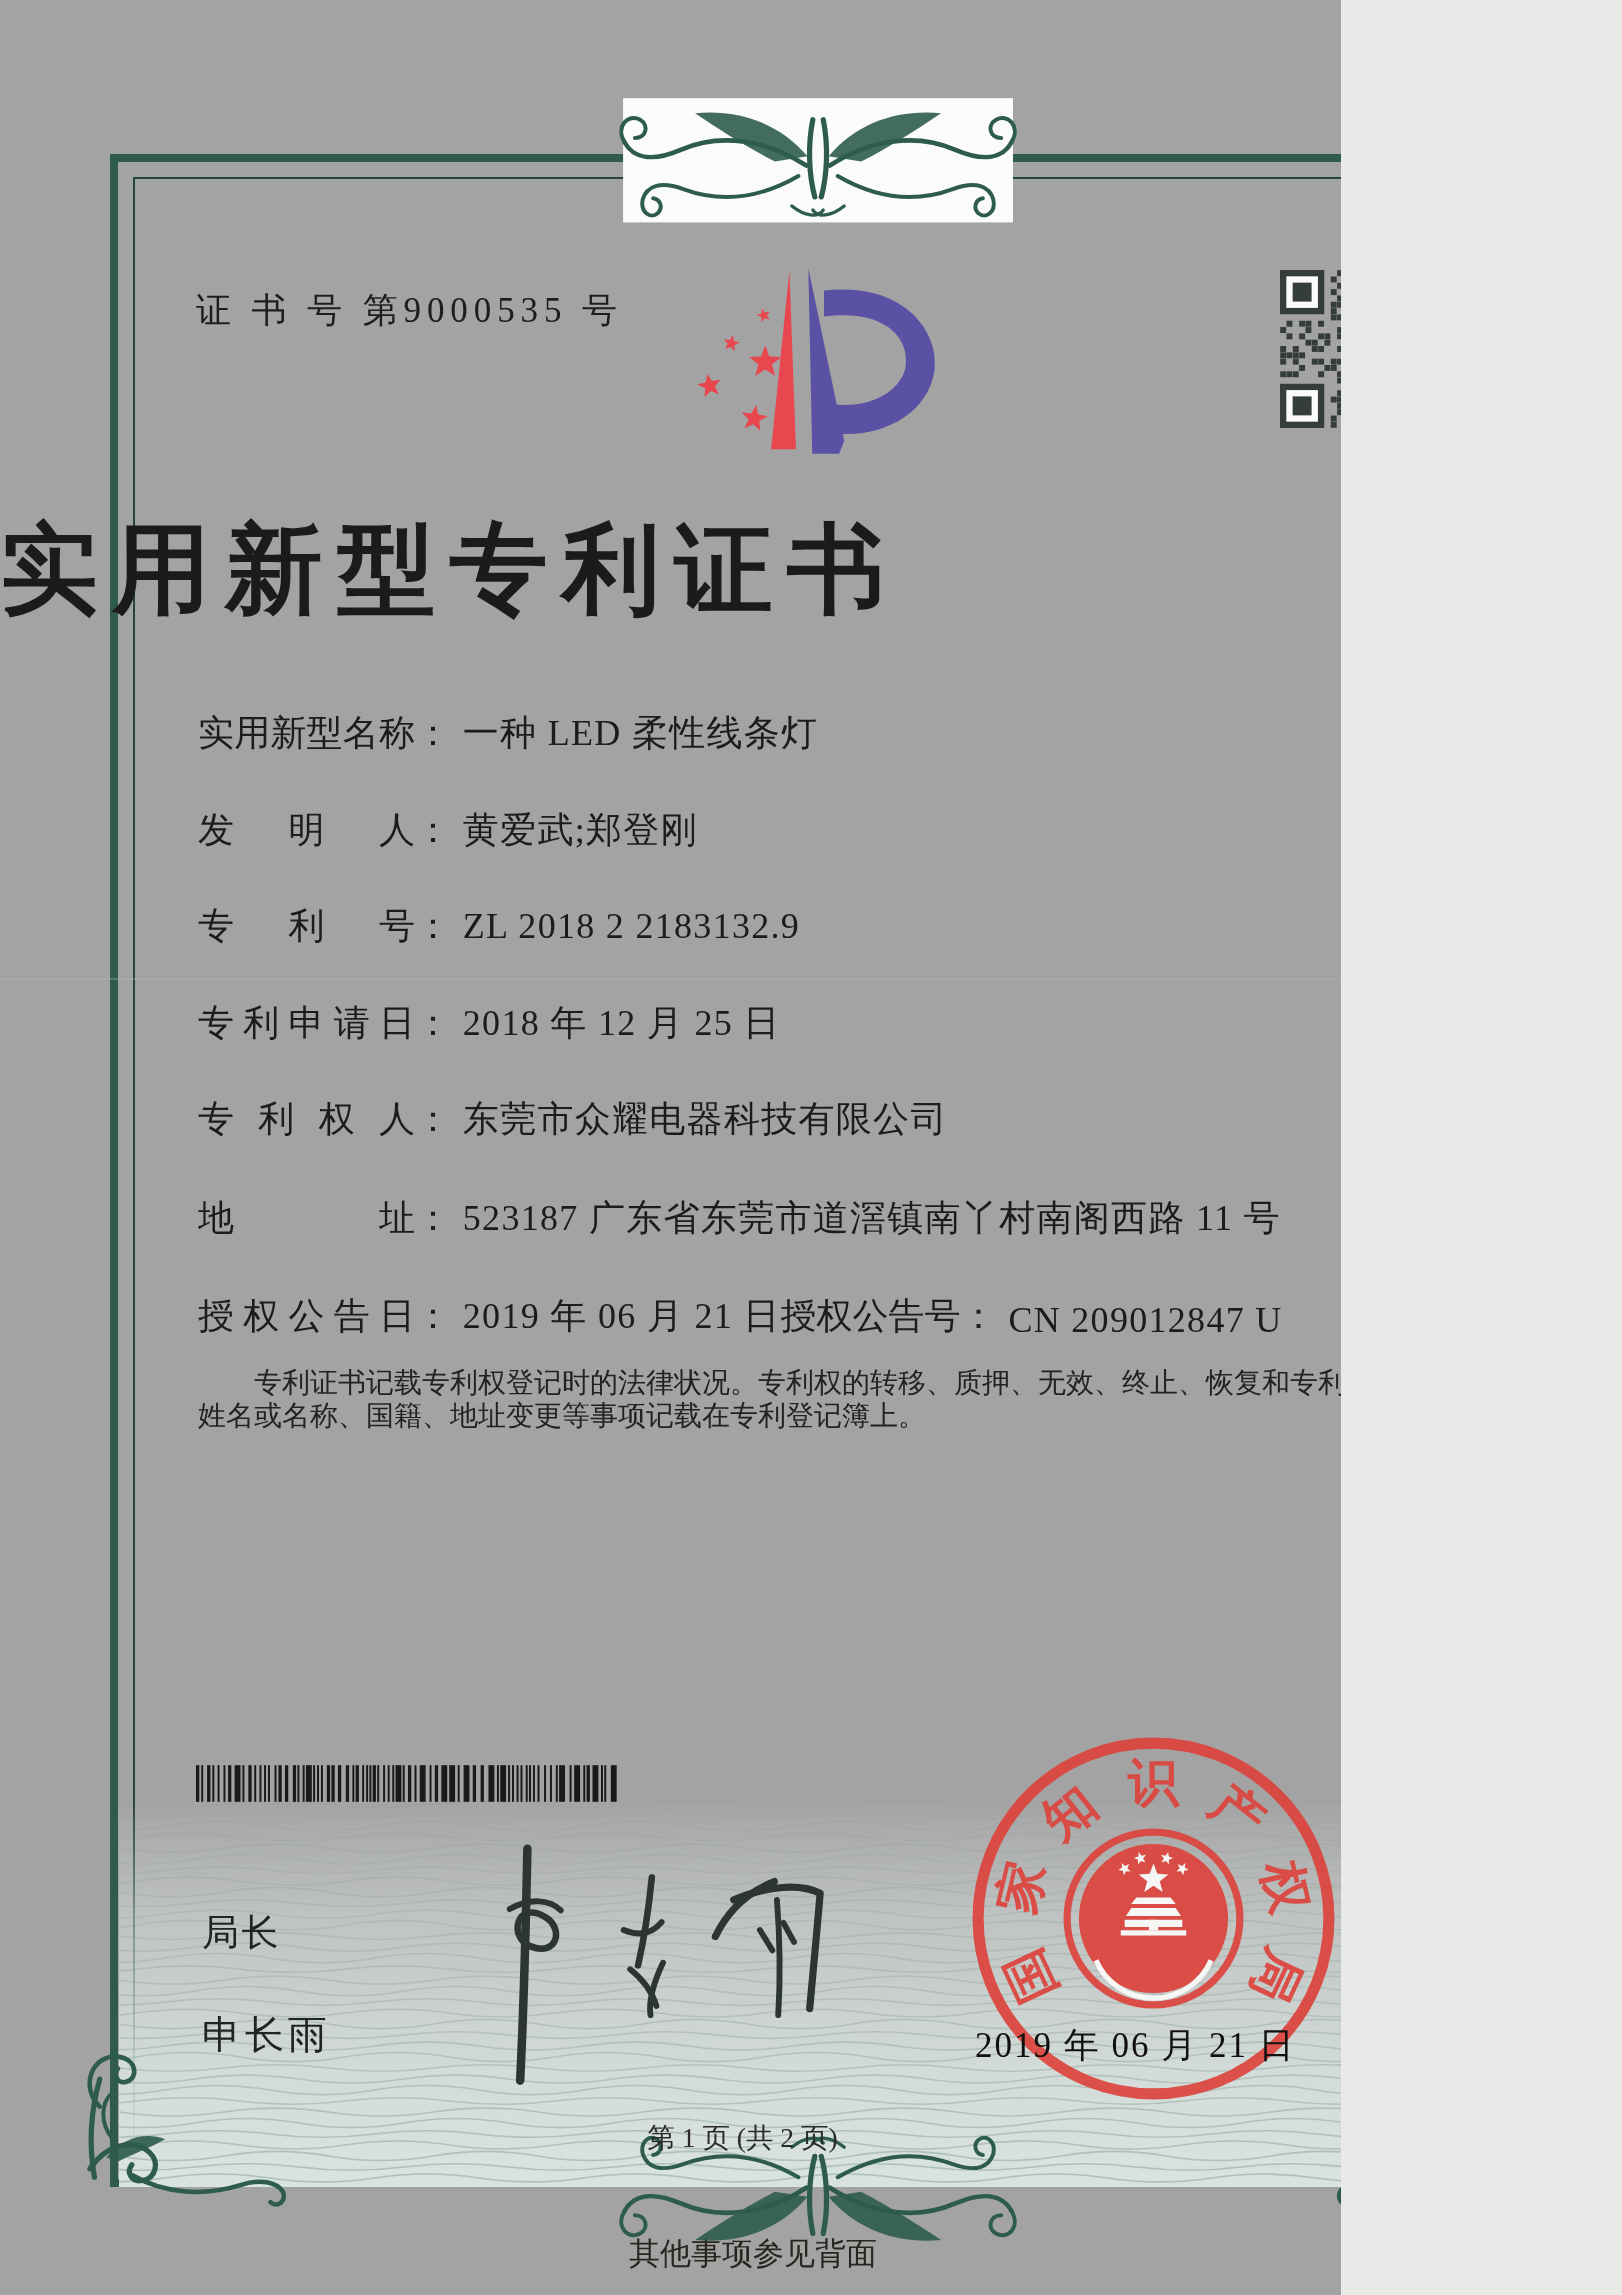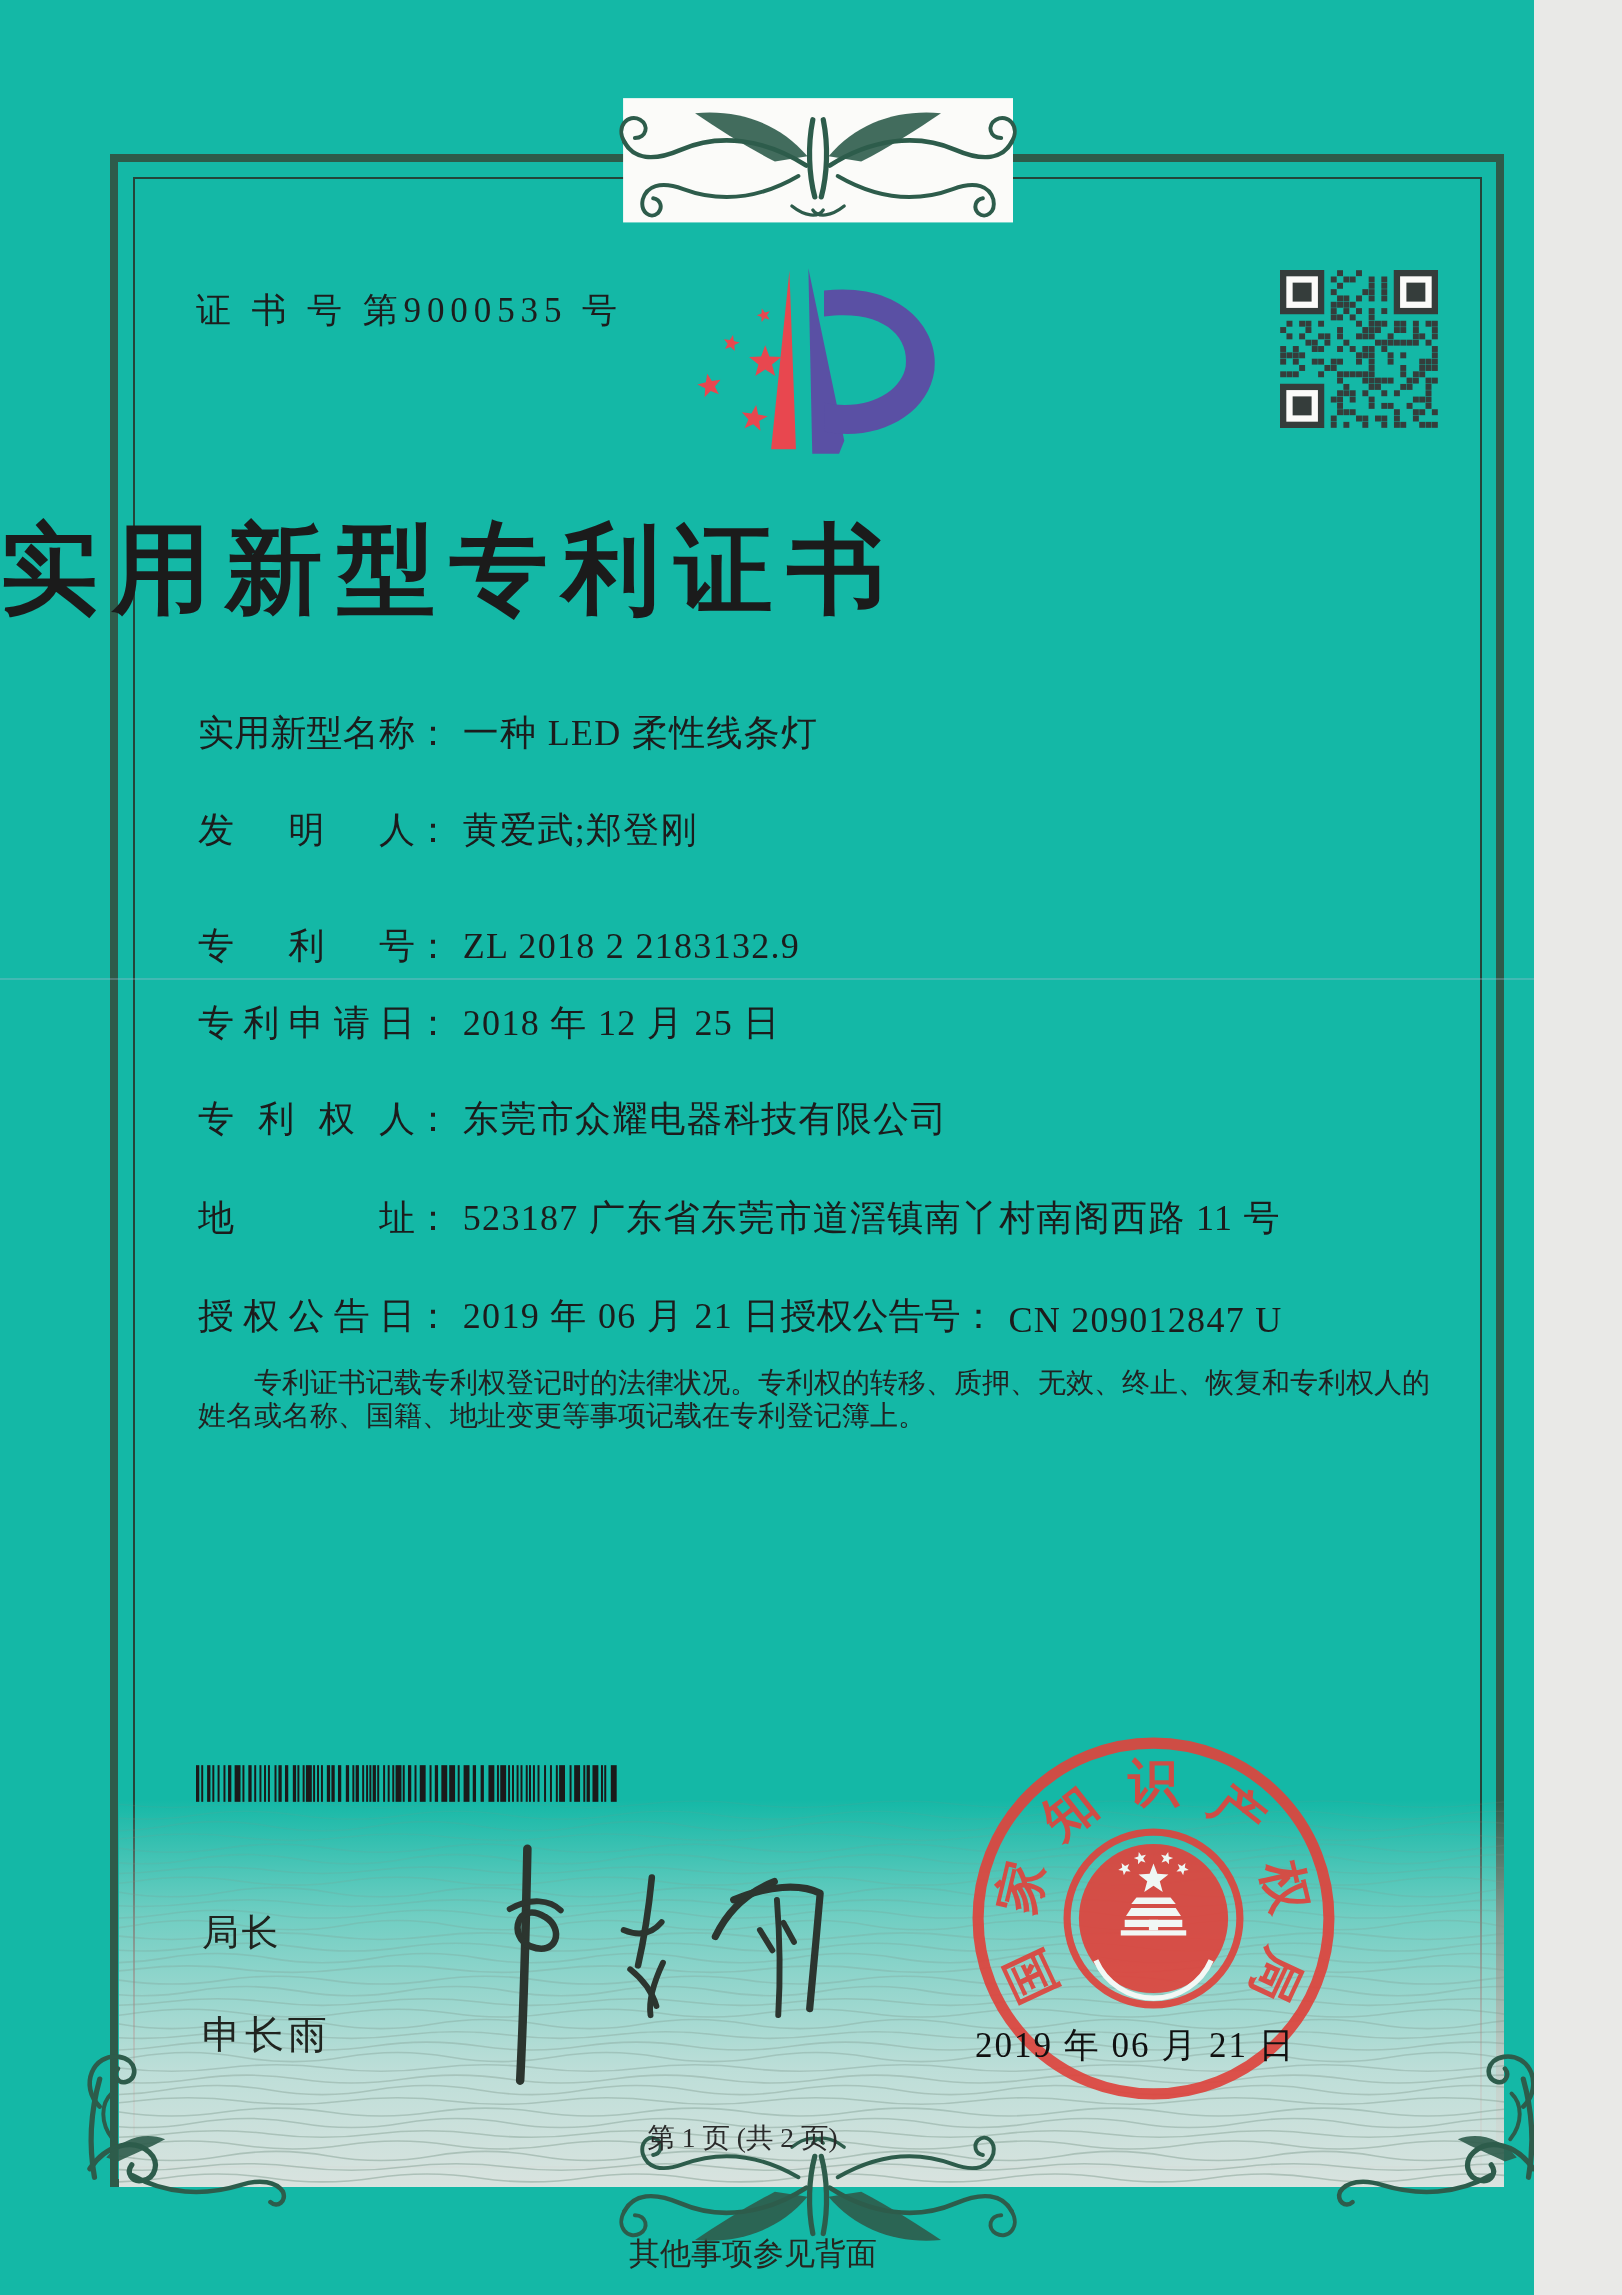--- a/index.html
+++ b/index.html
@@ -1,18 +1,18 @@
 <!DOCTYPE html>
 <html style="font-size:10.5px"><head>
 <meta charset="utf-8">
 <style>
   html,body{margin:0;padding:0;background:#e9e9e7;}
   .page{
-    position:relative; width:1534px; height:2295px;
-    background:#14b8a6; overflow:hidden;
+    position:relative; width:1341px; height:2295px;
+    background:#a3a3a3; overflow:hidden;
     font-family:"Liberation Serif","DejaVu Serif",serif;
     color:#1c1c1c;
   }
   .abs{position:absolute;}
   
   .frame-band{position:absolute;left:110px;top:154px;width:1394px;height:2033px;
     border:8.5px solid #2e5b4a;box-sizing:border-box;}
   .frame-thin{position:absolute;left:133px;top:177px;width:1349px;height:1991px;
     border:2px solid #24453a;box-sizing:border-box;}
   
@@ -313,21 +313,21 @@
   <div class="frow" style="top:709px;">
     <span class="flabel">实用新型名称</span>
       <span class="fcolon">：</span>
       <span class="fvalue">一种 LED 柔性线条灯</span>
   </div>
   <div class="frow" style="top:806px;">
     <span class="flabel">发明人</span>
       <span class="fcolon">：</span>
       <span class="fvalue">黄爱武;郑登刚</span>
   </div>
-  <div class="frow" style="top:902px;margin-top:20px;">
+  <div class="frow" style="top:902px;">
     <span class="flabel">专利号</span>
       <span class="fcolon">：</span>
       <span class="fvalue">ZL 2018 2 2183132.9</span>
   </div>
   <div class="frow" style="top:999px;">
     <span class="flabel">专利申请日</span>
       <span class="fcolon">：</span>
       <span class="fvalue">2018 年 12 月 25 日</span>
   </div>
   <div class="frow" style="top:1095px;">

